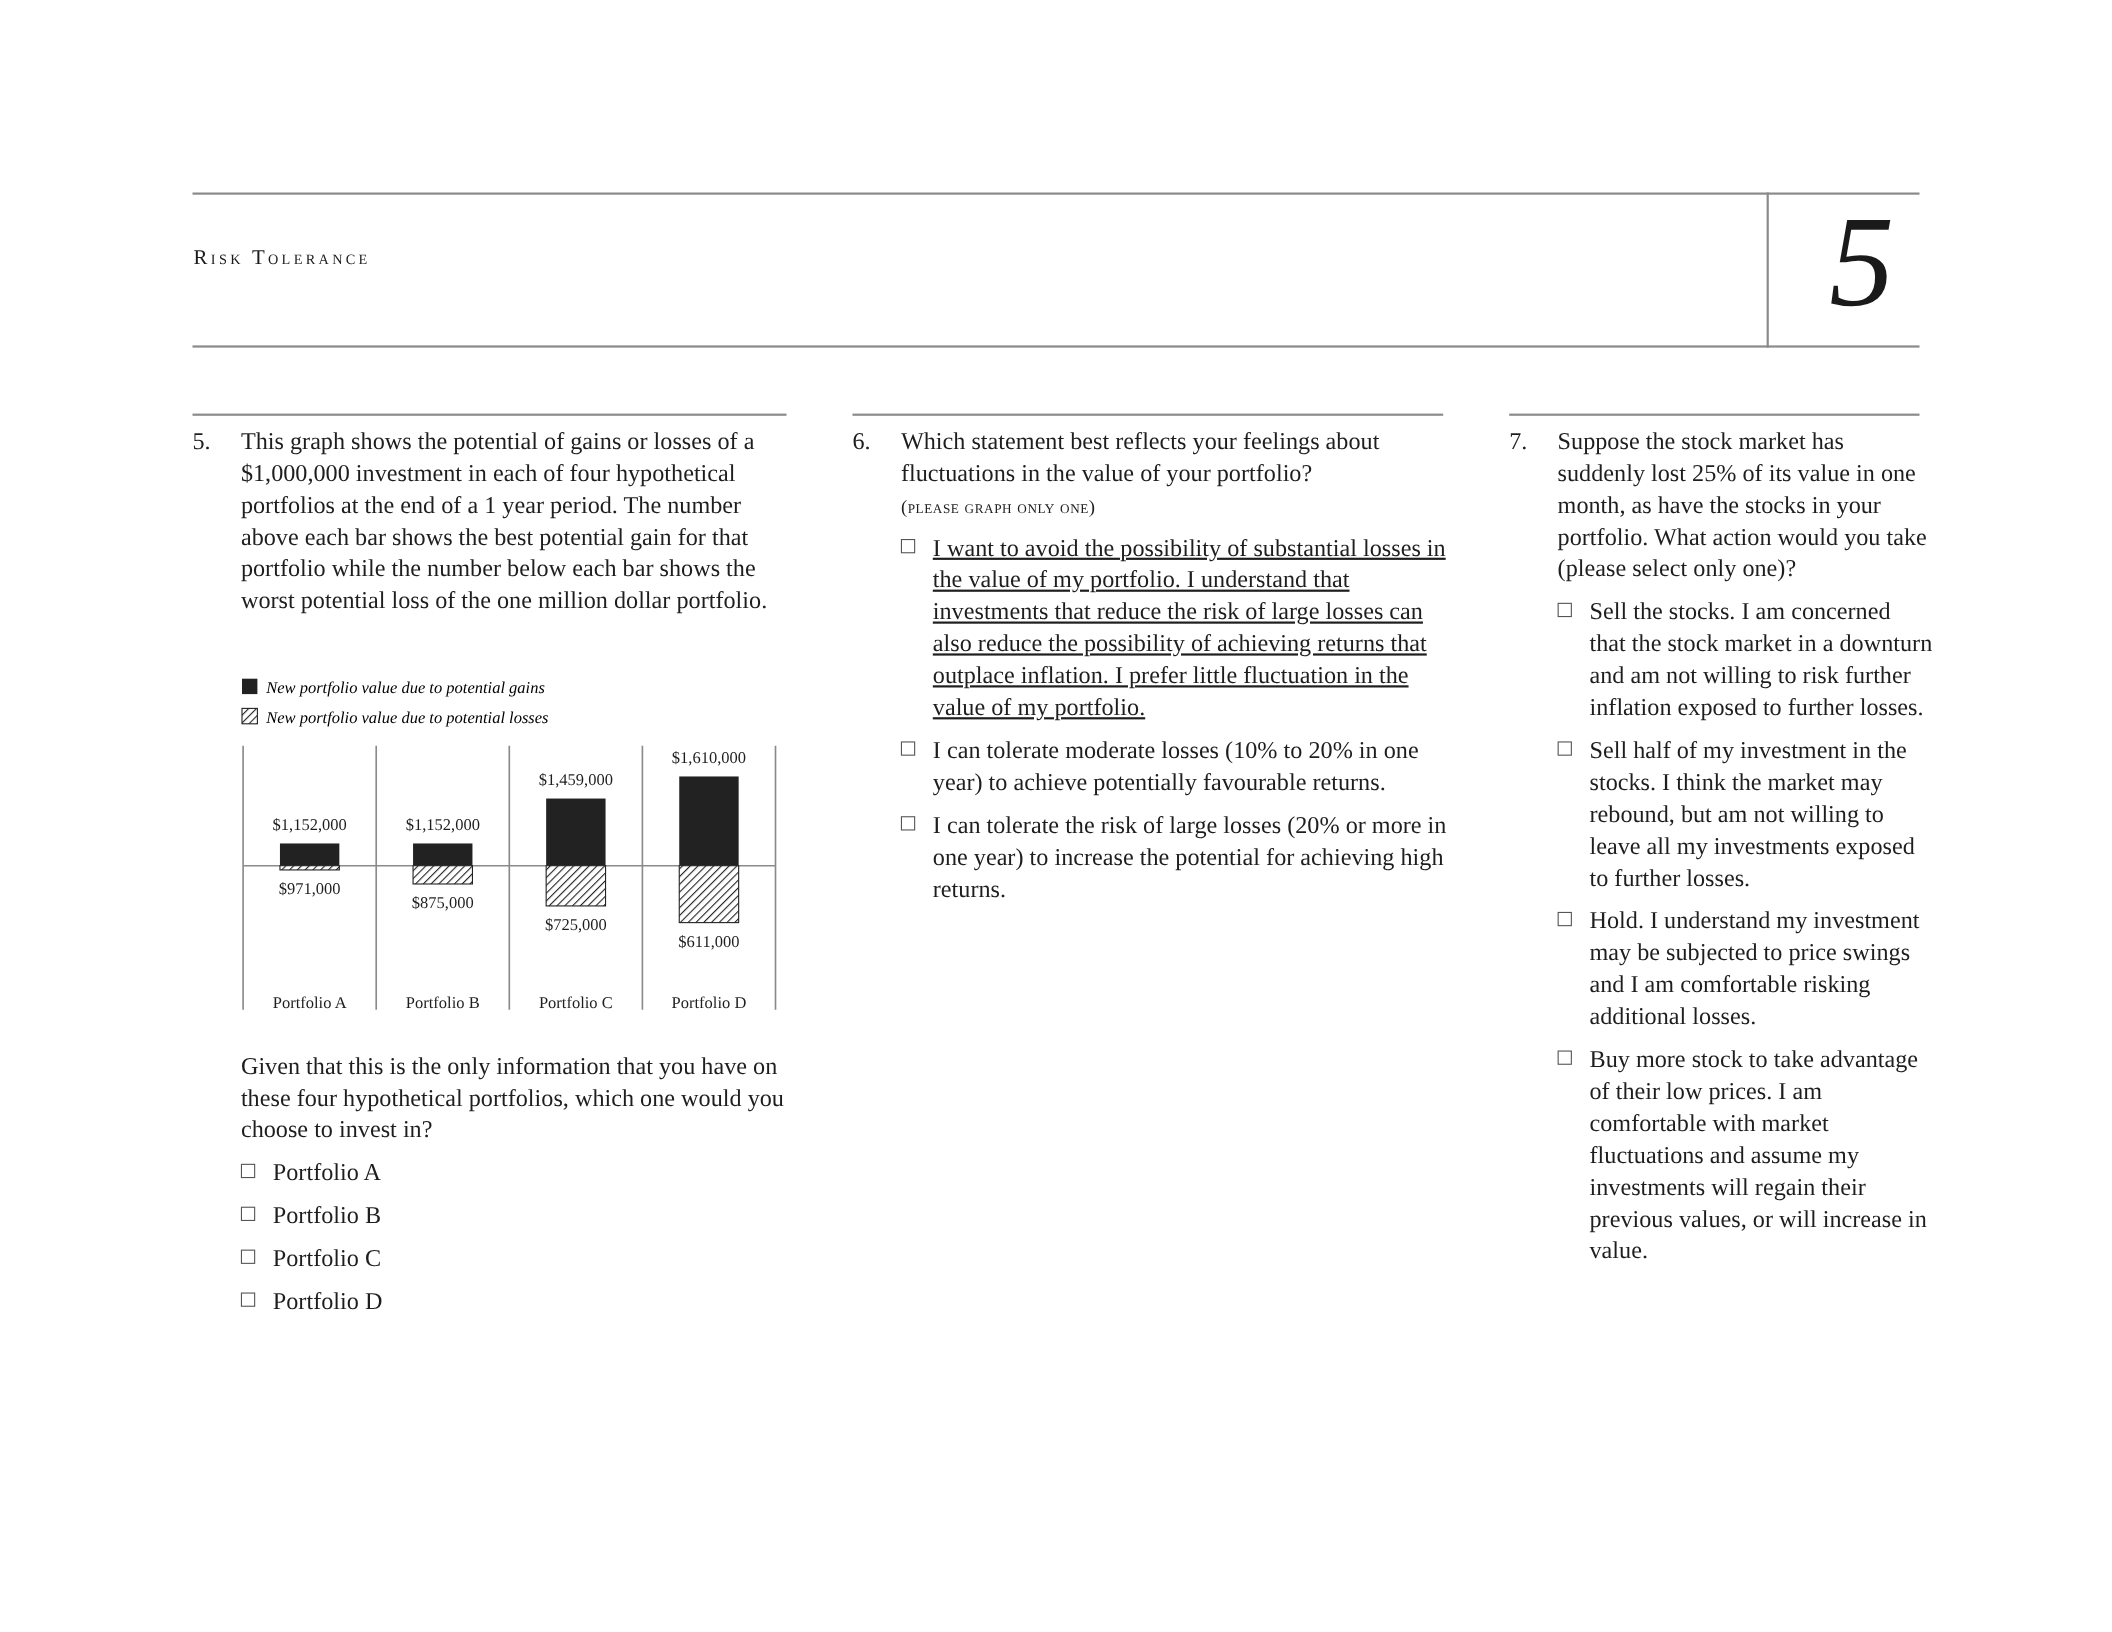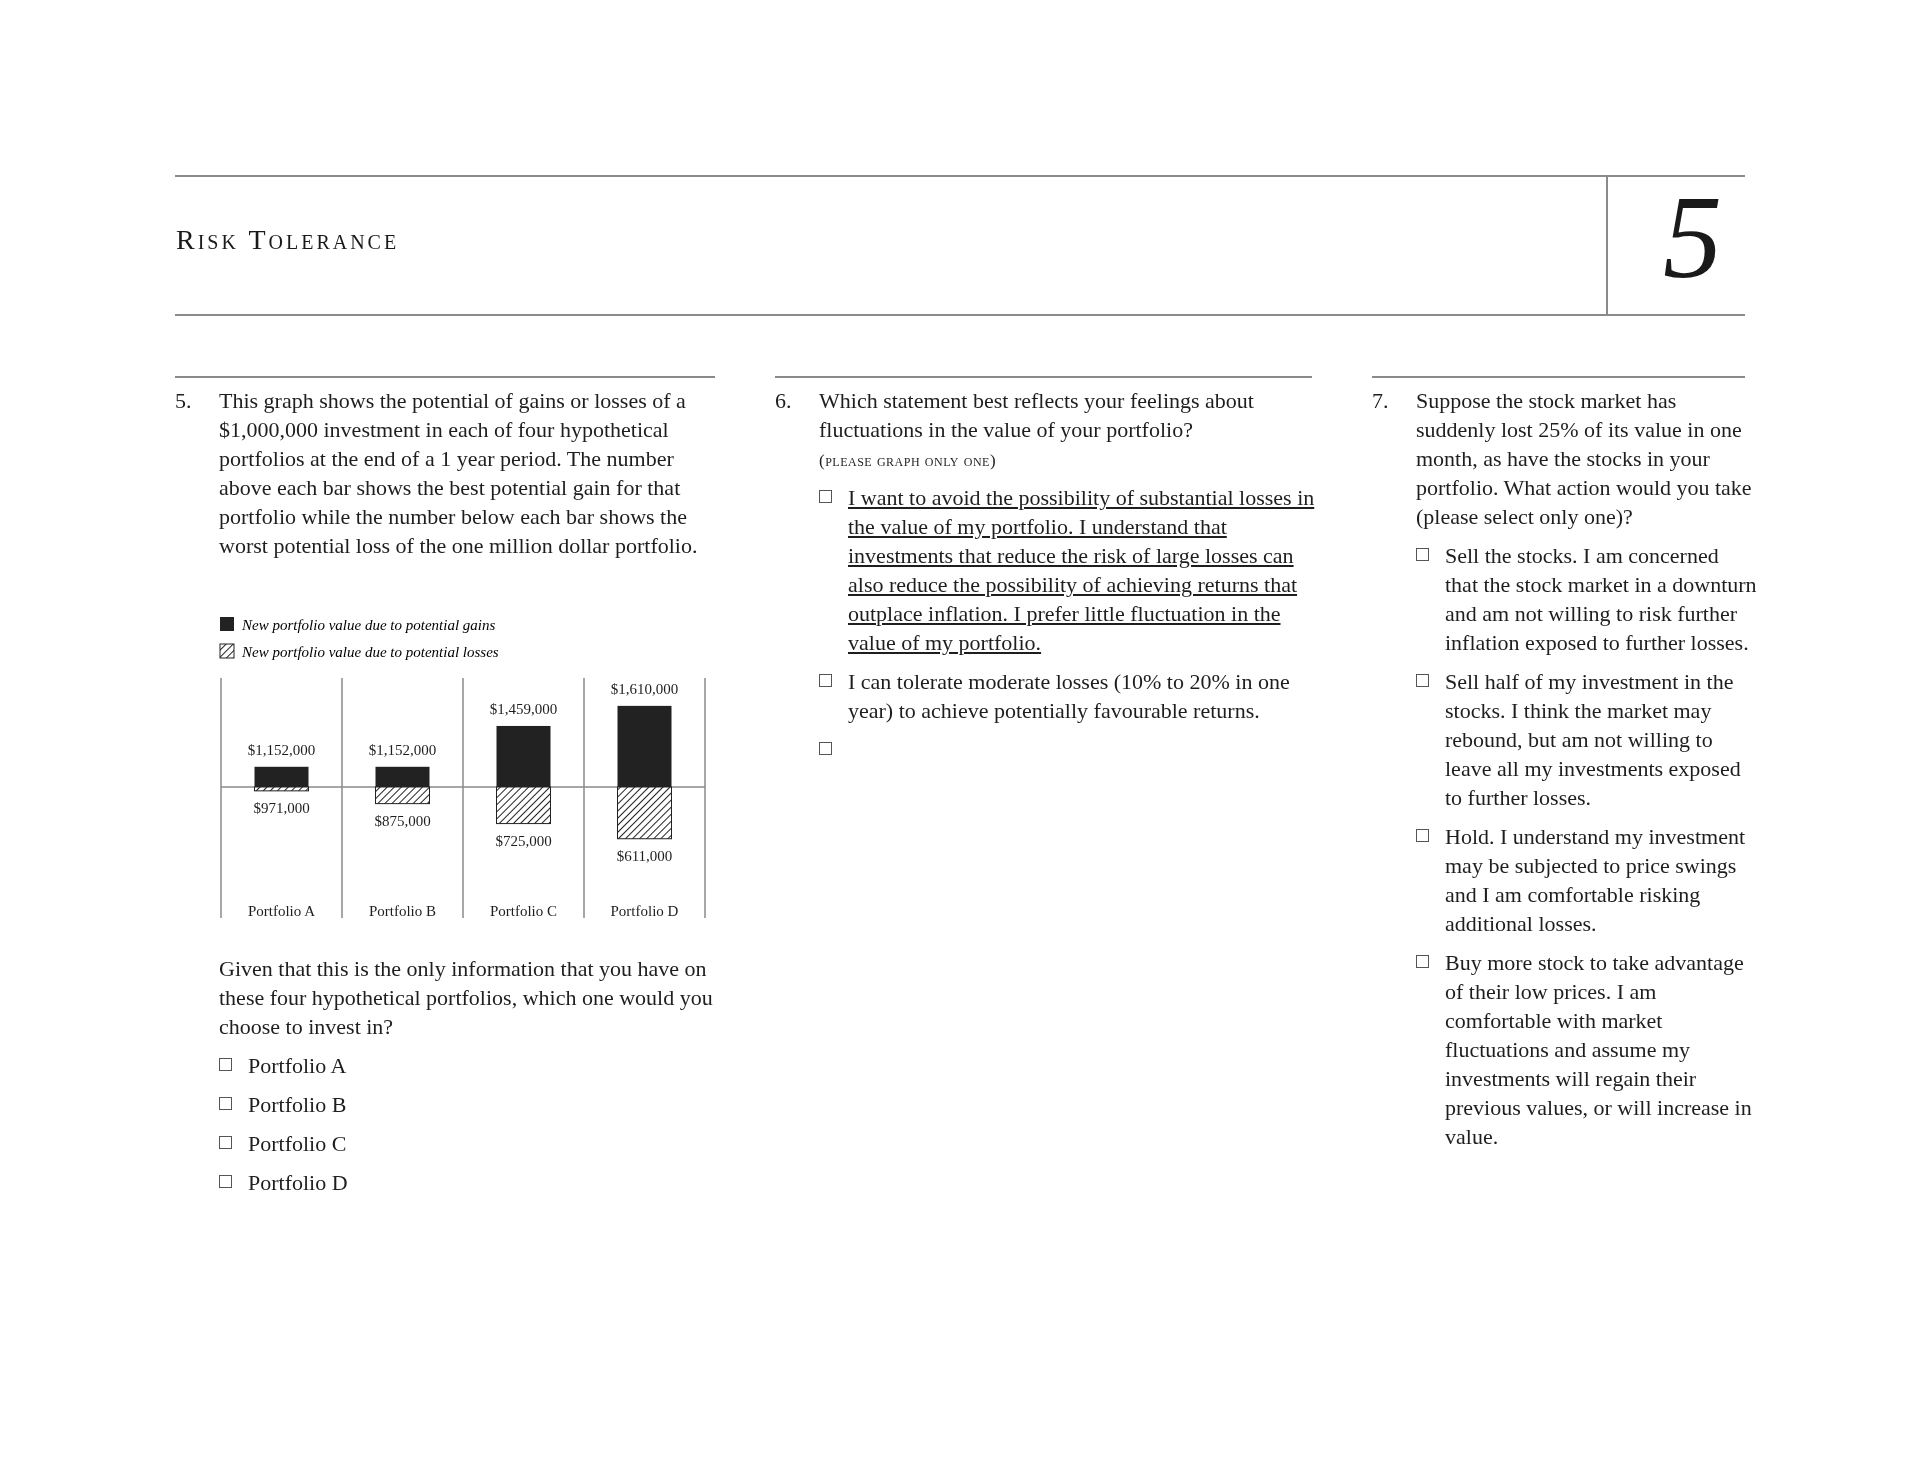--- a/index.html
+++ b/index.html
@@ -4,21 +4,21 @@
 <style>
   html, body { margin: 0; padding: 0; background: #ffffff; }
   body {
     width: 1920px; height: 1484px; position: relative; overflow: hidden;
     font-family: "Liberation Serif", "DejaVu Serif", serif; color: #1e1e1e;
   }
   .rule { position: absolute; background: #8a8a8a; height: 2px; }
   .vrule { position: absolute; background: #8a8a8a; width: 2px; }
   #page-header-title {
     position: absolute; left: 176px; top: 224px;
-    font-size: 28px; letter-spacing: 3px; font-variant: small-caps; color: #1a1a1a;
+    font-size: 19px; letter-spacing: 3px; font-variant: small-caps; color: #1a1a1a;
   }
   #page-number {
     position: absolute; left: 1640px; top: 168px; width: 105px; text-align: center;
     font-size: 118px; font-style: italic; font-weight: normal; color: #1a1a1a; line-height: 140px;
   }
   .col { position: absolute; top: 386px; font-size: 22px; line-height: 29px; }
   .qnum { position: absolute; left: 0; top: 0; }
   .qtext { margin-left: 44px; }
   .note { font-variant: small-caps; font-size: 17px; letter-spacing: 0.5px; margin-left: 44px; margin-top: 2px; }
   .opt { position: relative; margin-left: 72px; padding-left: 29px; margin-top: 10px; }
@@ -100,21 +100,21 @@
   <div class="opt col1-opt"><span class="box"></span><span>Portfolio C</span></div>
   <div class="opt col1-opt"><span class="box"></span><span>Portfolio D</span></div>
 </div>
 
 <div class="col" style="left:775px; width:545px;">
   <span class="qnum">6.</span>
   <div class="qtext">Which statement best reflects your feelings about fluctuations in the value of your portfolio?</div>
   <div class="note">(please graph only one)</div>
   <div class="opt" style="margin-left:44px; margin-top:8px;text-decoration:underline;"><span class="box"></span><span>I want to avoid the possibility of substantial losses in the value of my portfolio.  I understand that investments that reduce the risk of large losses can also reduce the possibility of achieving returns that outplace inflation.  I prefer little fluctuation in the value of my portfolio.</span></div>
   <div class="opt" style="margin-left:44px; margin-top:10px;"><span class="box"></span><span>I can tolerate moderate losses (10% to 20% in one year) to achieve potentially favourable returns.</span></div>
-  <div class="opt" style="margin-left:44px; margin-top:10px;"><span class="box"></span></div>
+  <div class="opt" style="margin-left:44px; margin-top:10px;"><span class="box"></span><span>I can tolerate the risk of large losses (20% or more in one year) to increase the potential for achieving high returns.</span></div>
 </div>
 
 <div class="col" style="left:1372px; width:385px;">
   <span class="qnum">7.</span>
   <div class="qtext">Suppose the stock market has suddenly lost 25% of its value in one month, as have the stocks in your portfolio.  What action would you take (please select only one)?</div>
   <div class="opt" style="margin-left:44px; margin-top:10px;"><span class="box"></span><span>Sell the stocks. I am concerned that the stock market in a downturn and am not willing to risk further inflation exposed to further losses.</span></div>
   <div class="opt" style="margin-left:44px; margin-top:10px;"><span class="box"></span><span>Sell half of my investment in the stocks. I think the market may rebound, but am not willing to leave all my investments exposed to further losses.</span></div>
   <div class="opt" style="margin-left:44px; margin-top:10px;"><span class="box"></span><span>Hold. I understand my investment may be subjected to price swings and I am comfortable risking additional losses.</span></div>
   <div class="opt" style="margin-left:44px; margin-top:10px;"><span class="box"></span><span>Buy more stock to take advantage of their low prices. I am comfortable with market fluctuations and assume my investments will regain their previous values, or will increase in value.</span></div>
 </div>

